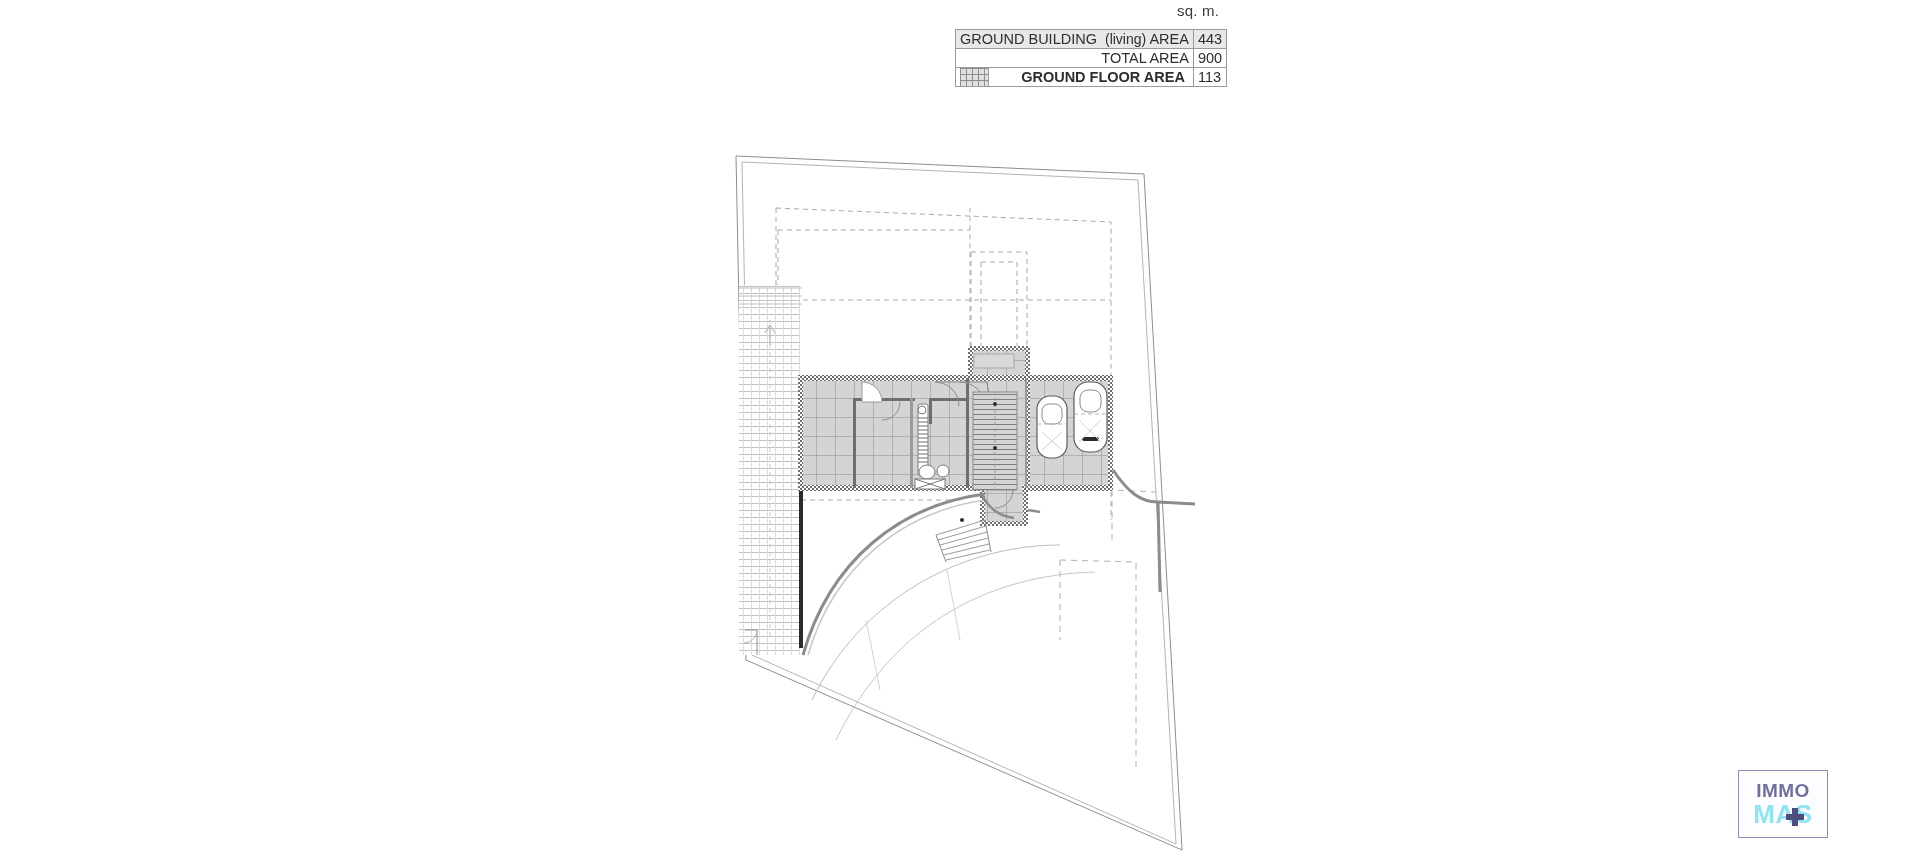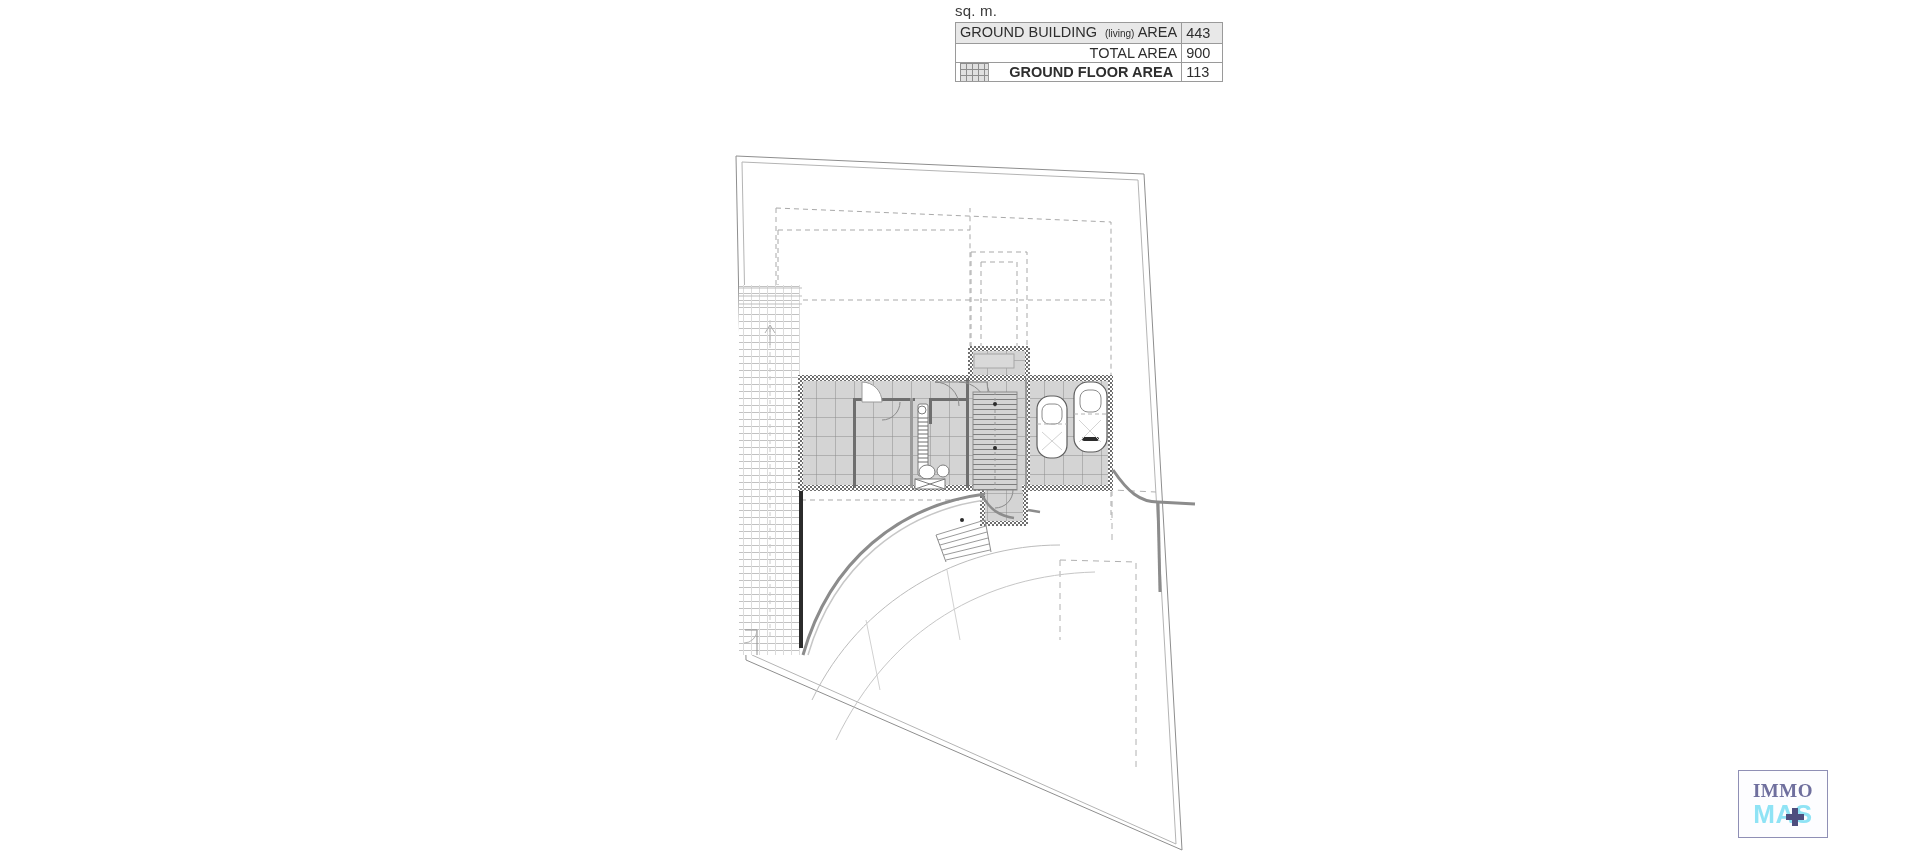--- a/index.html
+++ b/index.html
@@ -10,26 +10,27 @@
     font-family:"Liberation Sans", sans-serif;
     overflow:hidden;
     position:relative;
   }
   
   #area-table-wrap{
     position:absolute; left:955px; top:2px;
     width:300px;
   }
   #sqm-caption{
+    text-align:right;
     padding-right:36px;
     font-size:15px;
     color:#3a3a3a;
     letter-spacing:.2px;
     line-height:18px;
-    margin-bottom:2px;
+    margin-bottom:9px;
   }
   table.area-table{
     border-collapse:collapse;
     width:268px;
     font-size:14.5px;
     color:#2e2e2e;
   }
   table.area-table td{
     border:1px solid #9a9a9a;
     height:18px;
@@ -41,41 +42,40 @@
   td.val{ text-align:left; width:52px; }
   tr.shaded td{ background:#e8e8e8; }
   td.swatch{
     width:20px;padding:0;border-right:1px solid #9a9a9a;
     background-image:
       linear-gradient(to right, #8d8d8d 1px, transparent 1px),
       linear-gradient(to bottom, #8d8d8d 1px, transparent 1px);
     background-size:6px 6px;
     background-color:#e0e0e0;
   }
-  .sub{ font-size:10px;padding-left:8px; }
+  .sub{ font-size:14px;padding-left:8px; }
 
   
   #plan-stage{
     position:absolute; left:0; top:0; width:1920px; height:860px;
     pointer-events:none;
   }
   
   #logo{
     position:absolute; left:1738px; top:770px;
     width:88px;height:66px;
     border:1.5px solid #8f8fb5;
     background:#fdfdff;
     display:flex;flex-direction:column;
     align-items:center;justify-content:center;
     line-height:1;
   }
   #logo .immo{
     font-size:19px;font-weight:bold;color:#6f6f9e;
     letter-spacing:.5px;
-    font-family:Liberation Serif, serif;
   }
   #logo .masrow{
     position:relative;
     font-size:26px;font-weight:bold;color:#8fe3f5;
     letter-spacing:.5px;margin-top:1px;
   }
   #logo .plus{
     position:absolute; left:33px; top:7px;
     width:18px;height:18px;
   }

